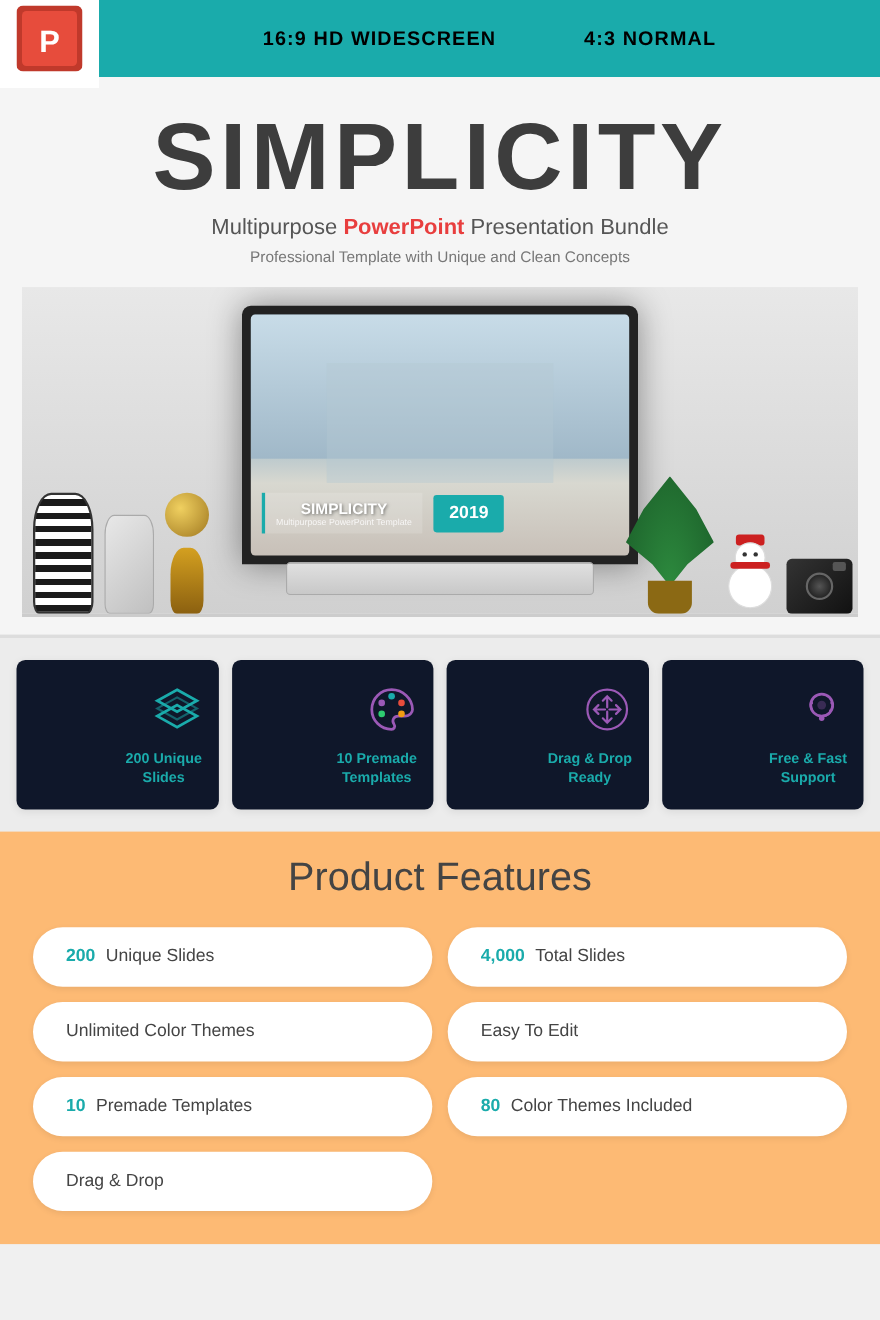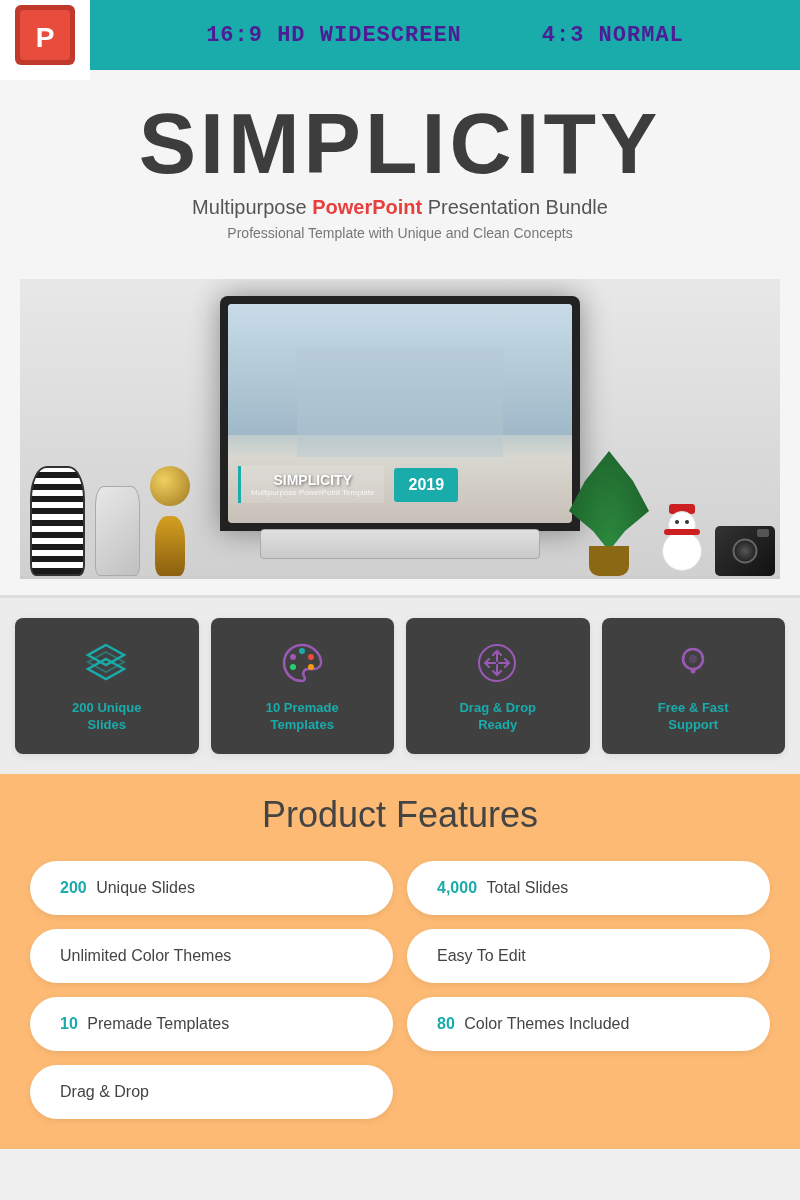--- a/index.html
+++ b/index.html
@@ -34,27 +34,26 @@
       width: 60px;
       height: 60px;
     }
     .top-bar-links {
       flex: 1;
       display: flex;
       justify-content: center;
       gap: 80px;
     }
     .top-bar-link {
-      color: #4c1d95;
-      font-size: 22px;
+      color: #000000;
+      font-size: 18px;
       font-weight: 600;
       letter-spacing: 1px;
       text-decoration: none;
       cursor: pointer;
-      font-family: Liberation Mono, monospace;
     }
 
     
     .hero {
       background: #f5f5f5;
       text-align: center;
       padding: 30px 20px 16px;
     }
     .hero-title {
       font-size: 86px;
@@ -70,21 +69,20 @@
       margin-bottom: 6px;
       text-align: center;
     }
     .hero-subtitle span.brand {
       color: #e83e3e;
       font-weight: 700;
     }
     .hero-tagline {
       font-size: 14px;
       color: #777;
-      margin-bottom: 18px;
     }
 
     
     .monitor-area {
       position: relative;
       width: 100%;
       display: flex;
       justify-content: center;
       align-items: flex-end;
       min-height: 320px;
@@ -312,27 +310,27 @@
     
     .features-bar {
       background: #ececec;
       padding: 20px 15px;
       display: flex;
       gap: 12px;
       justify-content: center;
       border-top: 3px solid #ddd;
     }
     .feature-card {
-      background: #404040;
+      background: #0f172a;
       border-radius: 8px;
       padding: 20px 15px;
       flex: 1;
       display: flex;
       flex-direction: column;
-      align-items: center;
+      align-items: flex-end;
       text-align: center;
       min-width: 0;
       box-shadow: 0 2px 8px rgba(0,0,0,0.08);
     }
     .feature-icon {
       font-size: 40px;
       margin-bottom: 12px;
       display: flex;
       align-items: center;
       justify-content: center;

